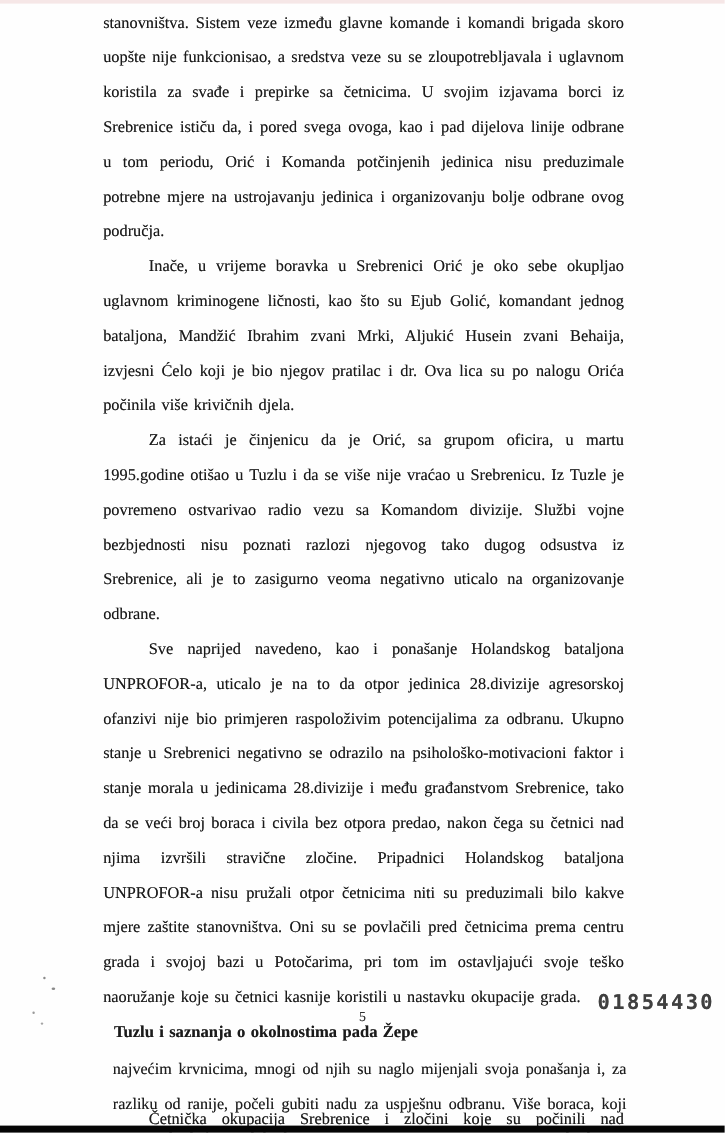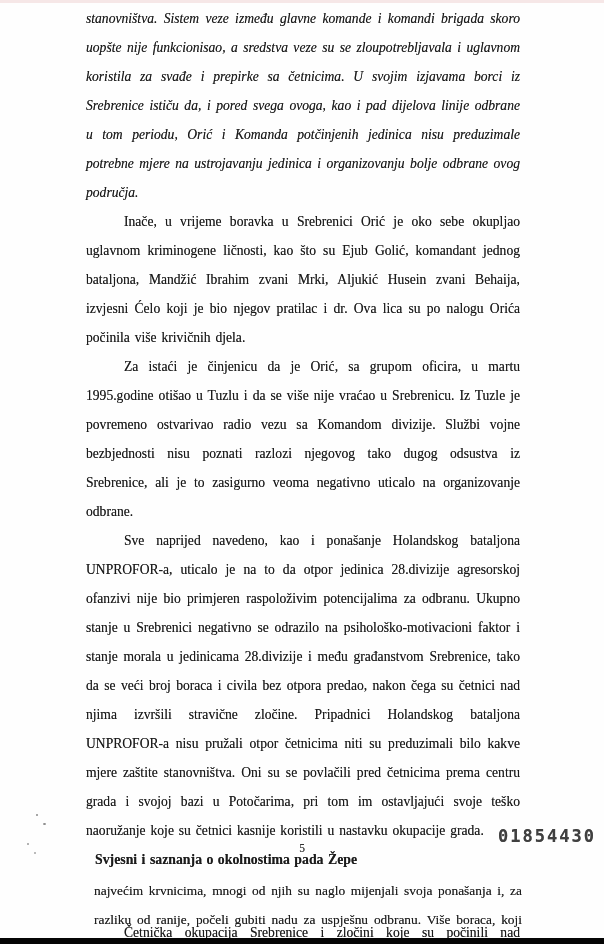--- a/index.html
+++ b/index.html
@@ -27,21 +27,21 @@
     width: 434px;
     font-size: 13.6px;
     line-height: 29px;
     color: #1b1b1b;
     text-align: justify;
     word-spacing: 1.5px;
     text-shadow: 0 0 0.35px rgba(20,20,20,0.6);
   }
   .body-text p { margin: 0; }
   .para-indent { text-indent: 38px; font-family: Liberation Serif, serif; }
-  .para-noindent { text-indent: 0; font-style: italic; }
+  .para-noindent { text-indent: 0; }
   .section-heading {
     margin: 0;
     margin-top: 27px;
     text-indent: 9px;
     font-weight: bold;
     font-size: 13.8px;
     line-height: 29px;
     text-align: left;
     word-spacing: 1px;
   }
@@ -97,21 +97,21 @@
 
 <div class="scan-page">
 
   <div class="top-tint"></div>
 
   <div class="body-text">
     <p class="para-noindent">stanovništva. Sistem veze između glavne komande i komandi brigada skoro uopšte nije funkcionisao, a sredstva veze su se zloupotrebljavala i uglavnom koristila za svađe i prepirke sa četnicima. U svojim izjavama borci iz Srebrenice ističu da, i pored svega ovoga, kao i pad dijelova linije odbrane u tom periodu, Orić i Komanda potčinjenih jedinica nisu preduzimale potrebne mjere na ustrojavanju jedinica i organizovanju bolje odbrane ovog područja.</p>
     <p class="para-indent">Inače, u vrijeme boravka u Srebrenici Orić je oko sebe okupljao uglavnom kriminogene ličnosti, kao što su Ejub Golić, komandant jednog bataljona, Mandžić Ibrahim zvani Mrki, Aljukić Husein zvani Behaija, izvjesni Ćelo koji je bio njegov pratilac i dr. Ova lica su po nalogu Orića počinila više krivičnih djela.</p>
     <p class="para-indent">Za istaći je činjenicu da je Orić, sa grupom oficira, u martu 1995.godine otišao u Tuzlu i da se više nije vraćao u Srebrenicu. Iz Tuzle je povremeno ostvarivao radio vezu sa Komandom divizije. Službi vojne bezbjednosti nisu poznati razlozi njegovog tako dugog odsustva iz Srebrenice, ali je to zasigurno veoma negativno uticalo na organizovanje odbrane.</p>
     <p class="para-indent">Sve naprijed navedeno, kao i ponašanje Holandskog bataljona UNPROFOR-a, uticalo je na to da otpor jedinica 28.divizije agresorskoj ofanzivi nije bio primjeren raspoloživim potencijalima za odbranu. Ukupno stanje u Srebrenici negativno se odrazilo na psihološko-motivacioni faktor i stanje morala u jedinicama 28.divizije i među građanstvom Srebrenice, tako da se veći broj boraca i civila bez otpora predao, nakon čega su četnici nad njima izvršili stravične zločine. Pripadnici Holandskog bataljona UNPROFOR-a nisu pružali otpor četnicima niti su preduzimali bilo kakve mjere zaštite stanovništva. Oni su se povlačili pred četnicima prema centru grada i svojoj bazi u Potočarima, pri tom im ostavljajući svoje teško naoružanje koje su četnici kasnije koristili u nastavku okupacije grada.</p>
-    <p class="section-heading">Svjesni i saznanja o okolnostima pada Žepe</p>
+    <p class="section-heading">Tuzlu i saznanja o okolnostima pada Žepe</p>
     <p class="para-indent after-heading">Četnička okupacija Srebrenice i zločini koje su počinili nad bošnjačkim narodom iz ovih krajeva umnogome su uticali na moral i samopouzdanje branilaca Žepe. Svjesni činjenice da je Međunarodna zajednica Srebrenicu bezdušno ostavila</p>
   </div>
 
   <div class="speck speck-1"></div>
   <div class="speck speck-2"></div>
   <div class="speck speck-3"></div>
   <div class="speck speck-4"></div>
 
   <div class="page-number">5</div>
 

